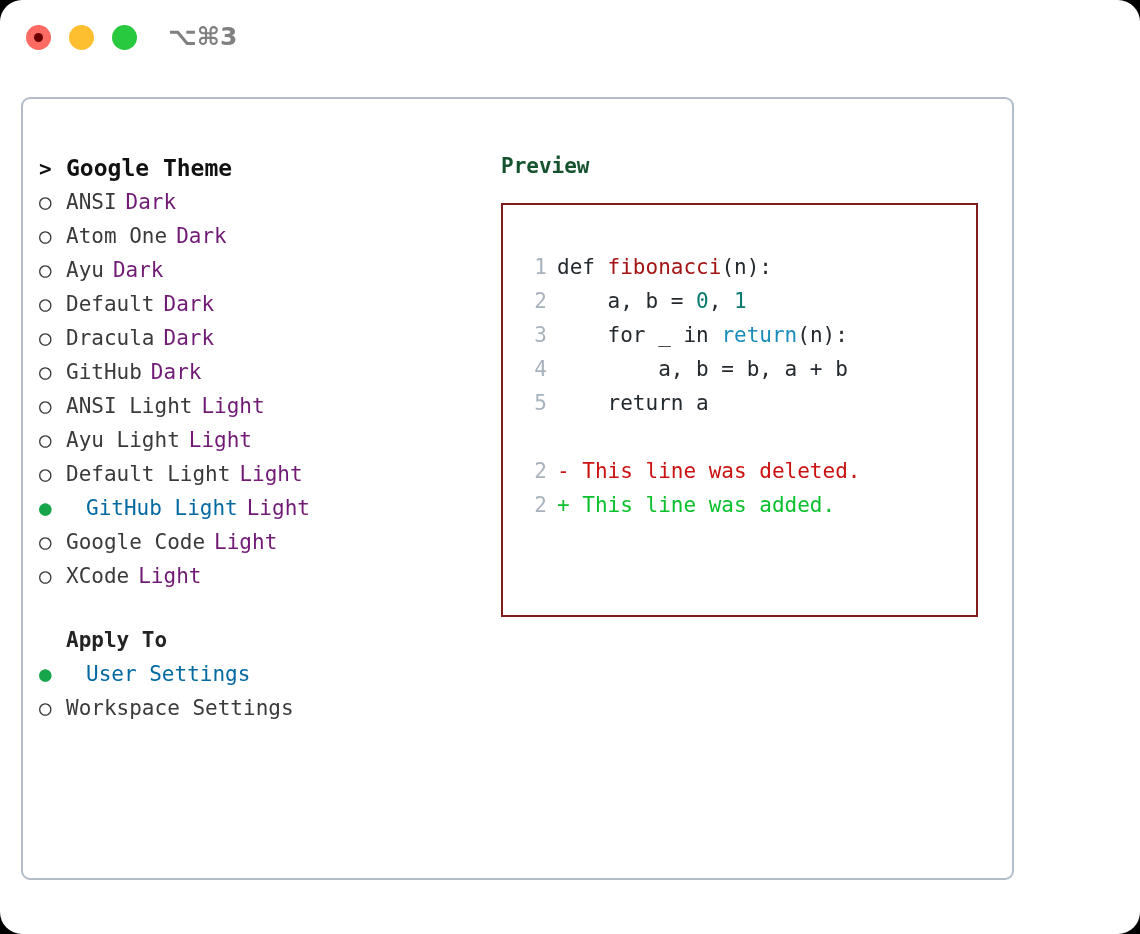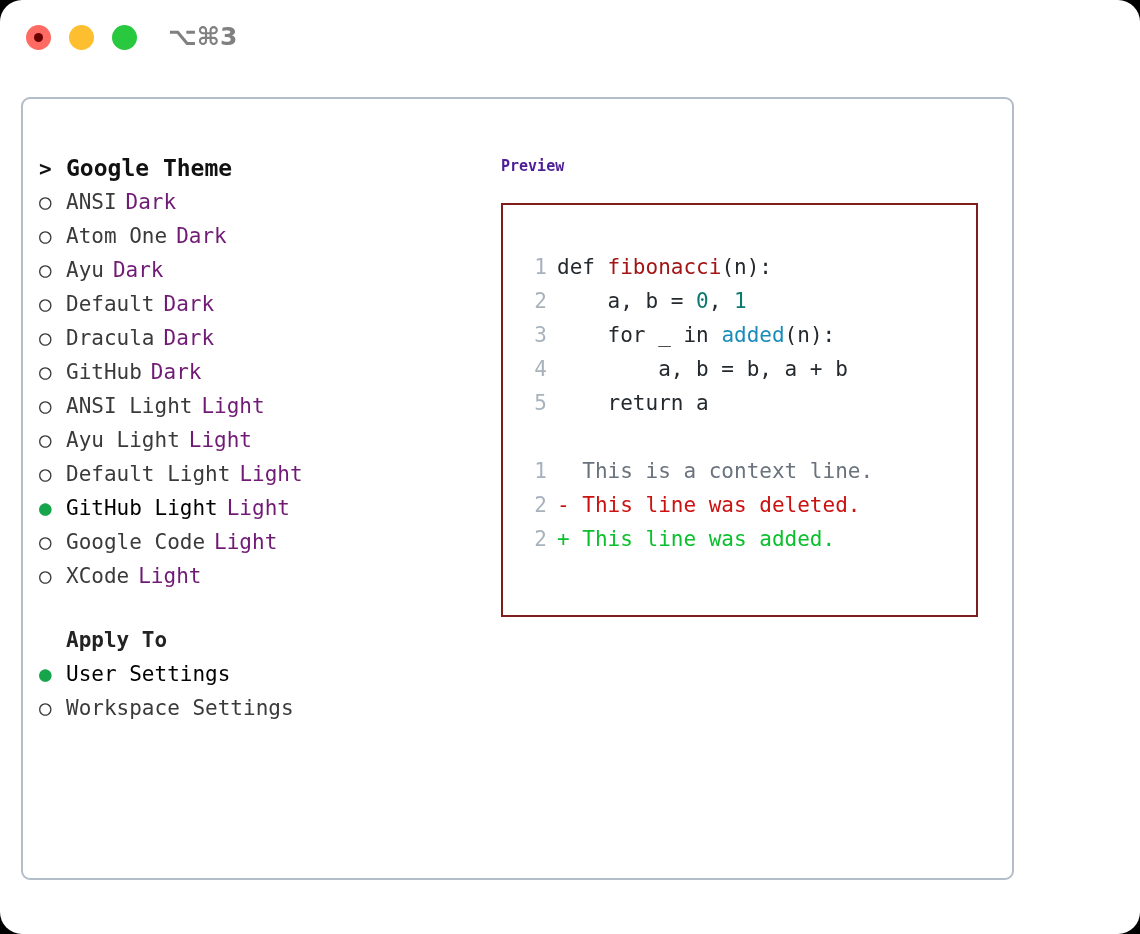--- a/index.html
+++ b/index.html
@@ -113,21 +113,22 @@
   .title-row {
     font-weight: bold;
     color: #111111;
     font-size: 23px;
   }
   .title-row .marker { color: #111111; font-weight: bold; }
   .name {
     color: #3a3a3a;
   }
   .name.selected {
-    color: #000000;
+    color: #0369a1;
+    margin-left: 20px;
   }
   .kind {
     color: #701a75;
     margin-left: 9px;
   }
   .section-head {
     font-size: 21px;
     color: #222222;
     height: 34px;
     line-height: 34px;
@@ -144,23 +145,23 @@
   }
 
   
   .right-col {
     position: absolute;
     left: 478px;
     top: 52px;
     width: 480px;
   }
   .preview-label {
-    font-size: 15px;
+    font-size: 21px;
     font-weight: bold;
-    color: #4c1d95;
+    color: #14532d;
     line-height: 30px;
     height: 30px;
   }
   .preview-box {
     margin-top: 22px;
     width: 477px;
     height: 414px;
     border: 2px solid #7f1d1d;
     box-sizing: border-box;
     background: #ffffff;
@@ -290,27 +291,26 @@
         </div>
 
     </div>
 
     <div class="right-col">
       <div class="preview-label">Preview</div>
       <div class="preview-box">
         <div id="code-block">
             <div class="code-line"><span class="ln">1</span><span class="tok-plain">def </span><span class="tok-fn">fibonacci</span><span class="tok-plain">(n):</span></div>
             <div class="code-line"><span class="ln">2</span><span class="tok-plain">    a, b = </span><span class="tok-num">0</span><span class="tok-plain">, </span><span class="tok-num">1</span></div>
-            <div class="code-line"><span class="ln">3</span><span class="tok-plain">    for _ in </span><span class="tok-call">added</span><span class="tok-plain">(n):</span></div>
+            <div class="code-line"><span class="ln">3</span><span class="tok-plain">    for _ in </span><span class="tok-call">return</span><span class="tok-plain">(n):</span></div>
             <div class="code-line"><span class="ln">4</span><span class="tok-plain">        a, b = b, a + b</span></div>
             <div class="code-line"><span class="ln">5</span><span class="tok-plain">    return a</span></div>
           </div>
         <div class="code-gap"></div>
         <div id="diff-block">
-            <div class="code-line"><span class="ln">1</span><span class="tok-ctx">  This is a context line.</span></div>
             <div class="code-line"><span class="ln">2</span><span class="tok-del">- This line was deleted.</span></div>
             <div class="code-line"><span class="ln">2</span><span class="tok-add">+ This line was added.</span></div>
           </div>
       </div>
     </div>
 
   </div>
 </div>
 
 </body></html>

